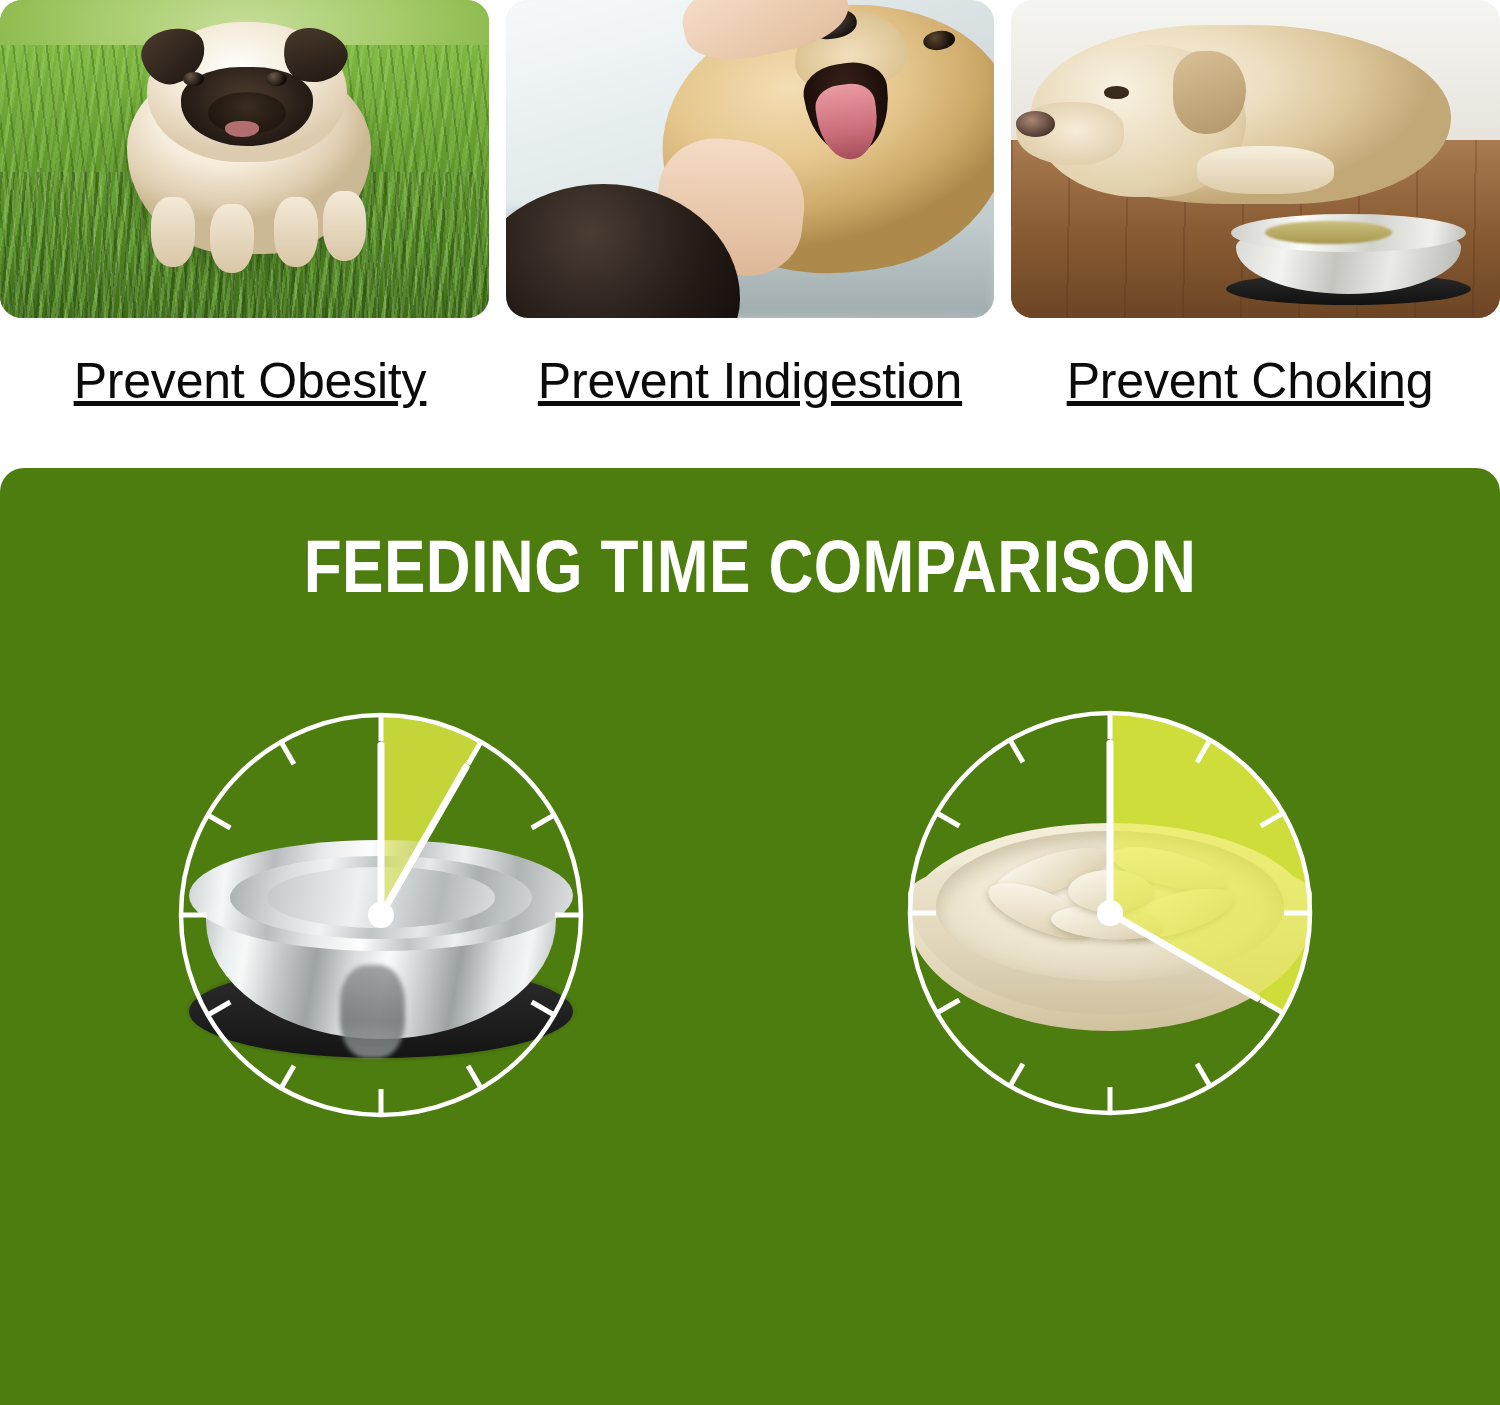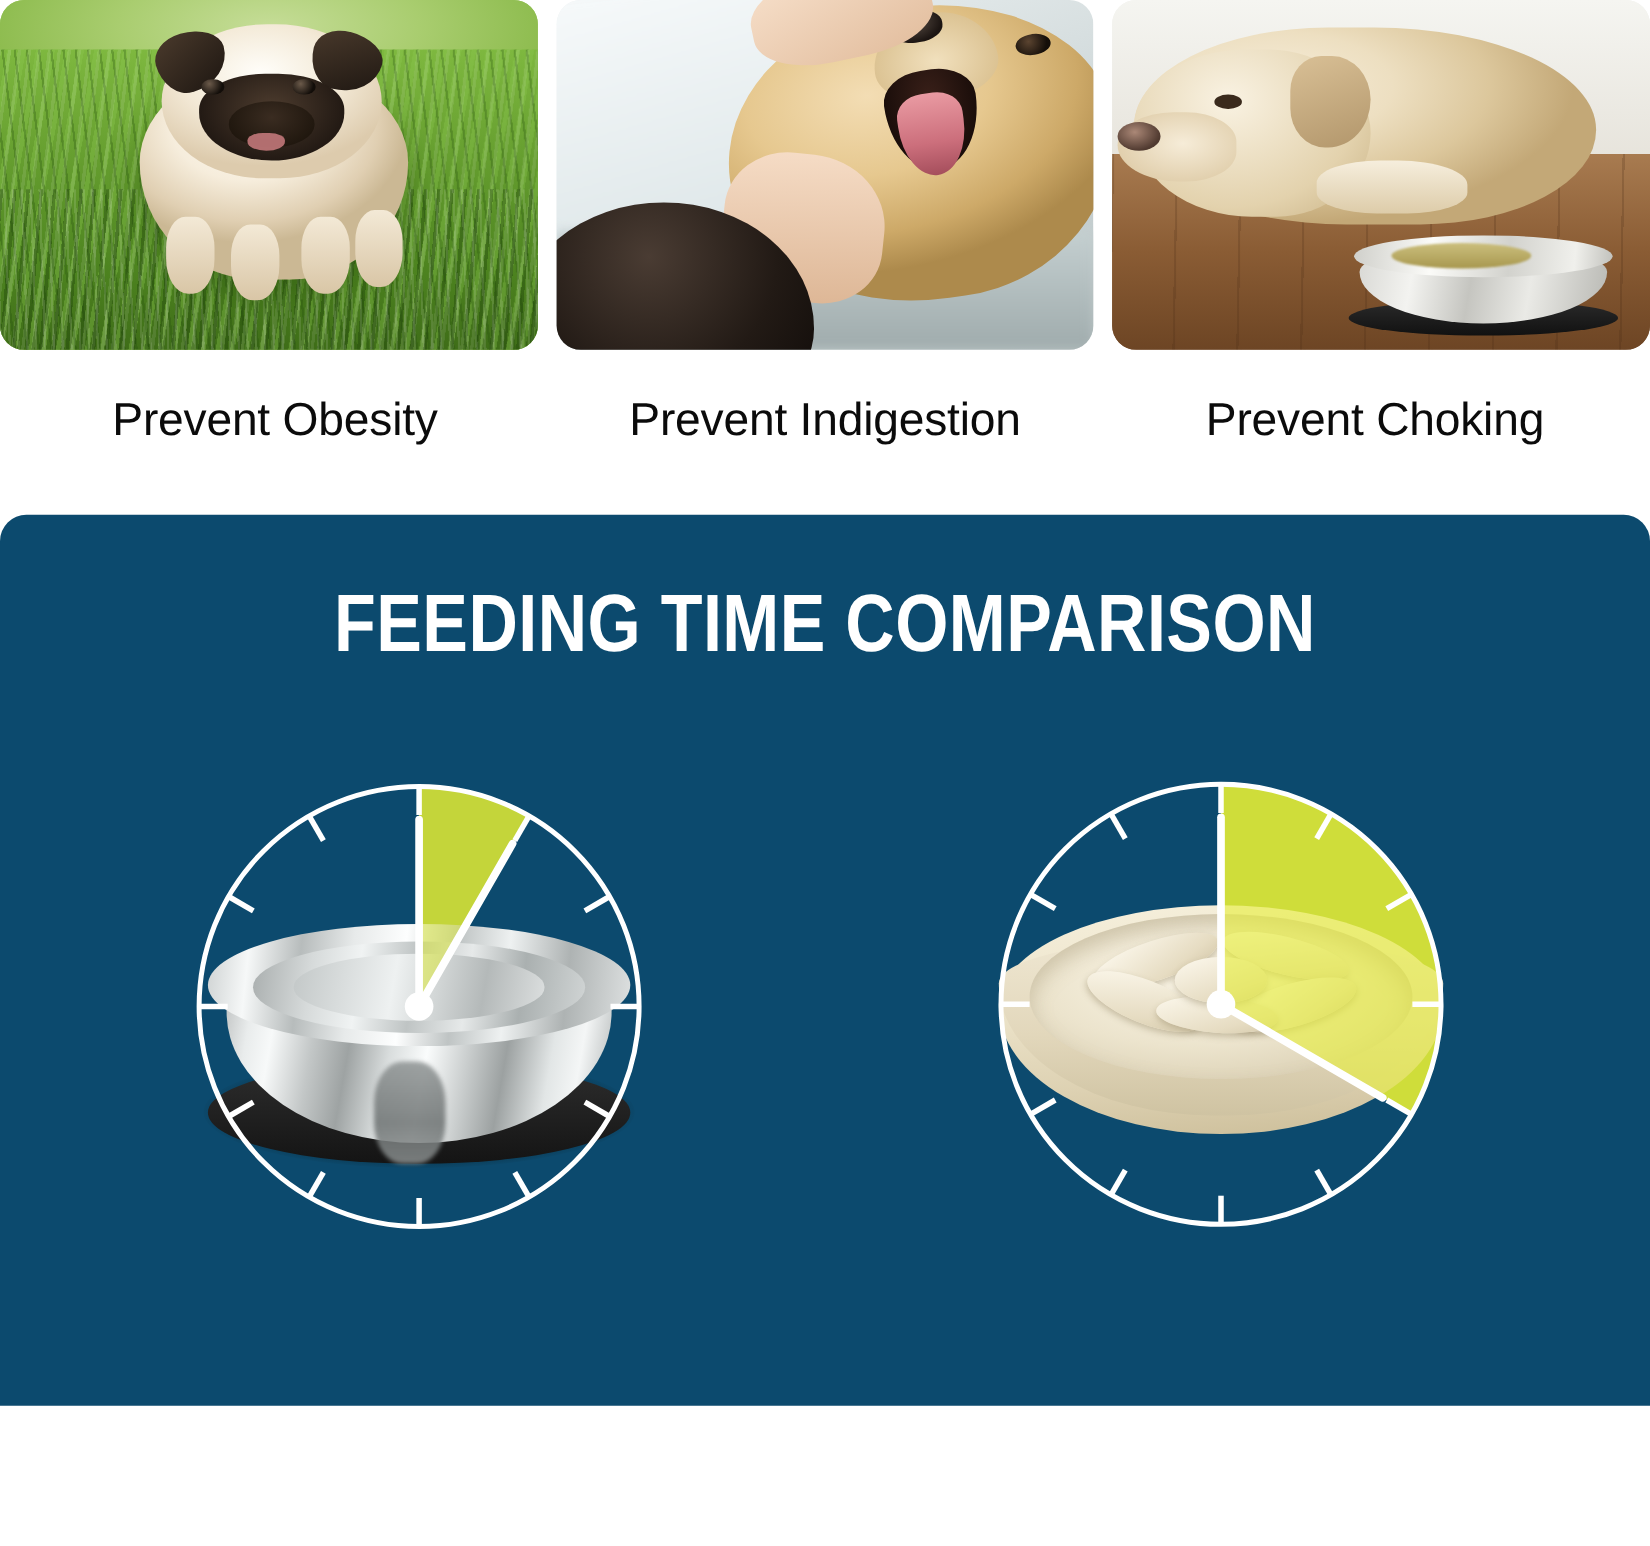--- a/index.html
+++ b/index.html
@@ -309,34 +309,35 @@
     top: 352px;
     width: 1500px;
     height: 58px;
     display: flex;
   }
   .caption {
     flex: 1 1 0;
     display: flex;
     align-items: center;
     justify-content: center;
-    font-size: 42px;
+    font-size: 50px;
     font-weight: 500;
     color: #0b0b0b;
     letter-spacing: -0.2px;
+    text-decoration: underline;
   }
 
   
   #panel {
     position: absolute;
     left: 0;
     top: 468px;
     width: 1500px;
-    height: 810px;
-    background: #0c4a6e;
+    height: 937px;
+    background: #4d7c0f;
     border-radius: 24px 24px 0 0;
     overflow: hidden;
   }
   #panel-title {
     position: absolute;
     left: 0;
     top: 56px;
     width: 1500px;
     text-align: center;
     color: #ffffff;

